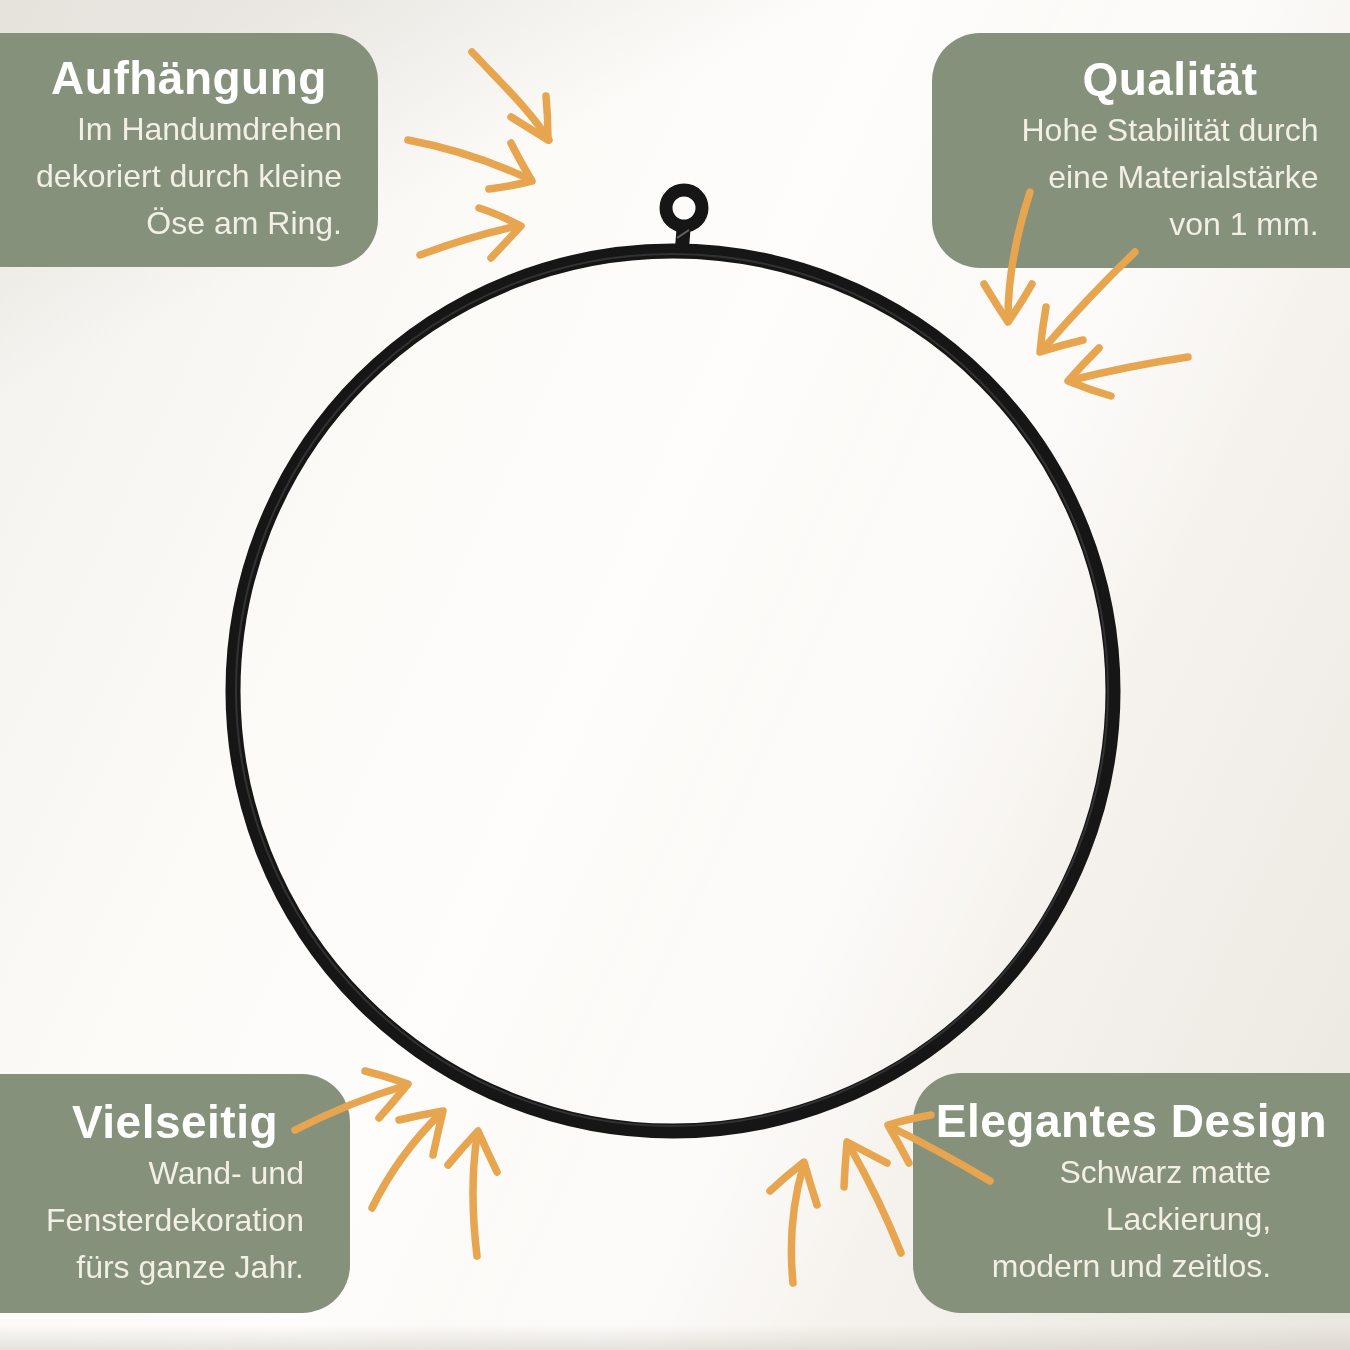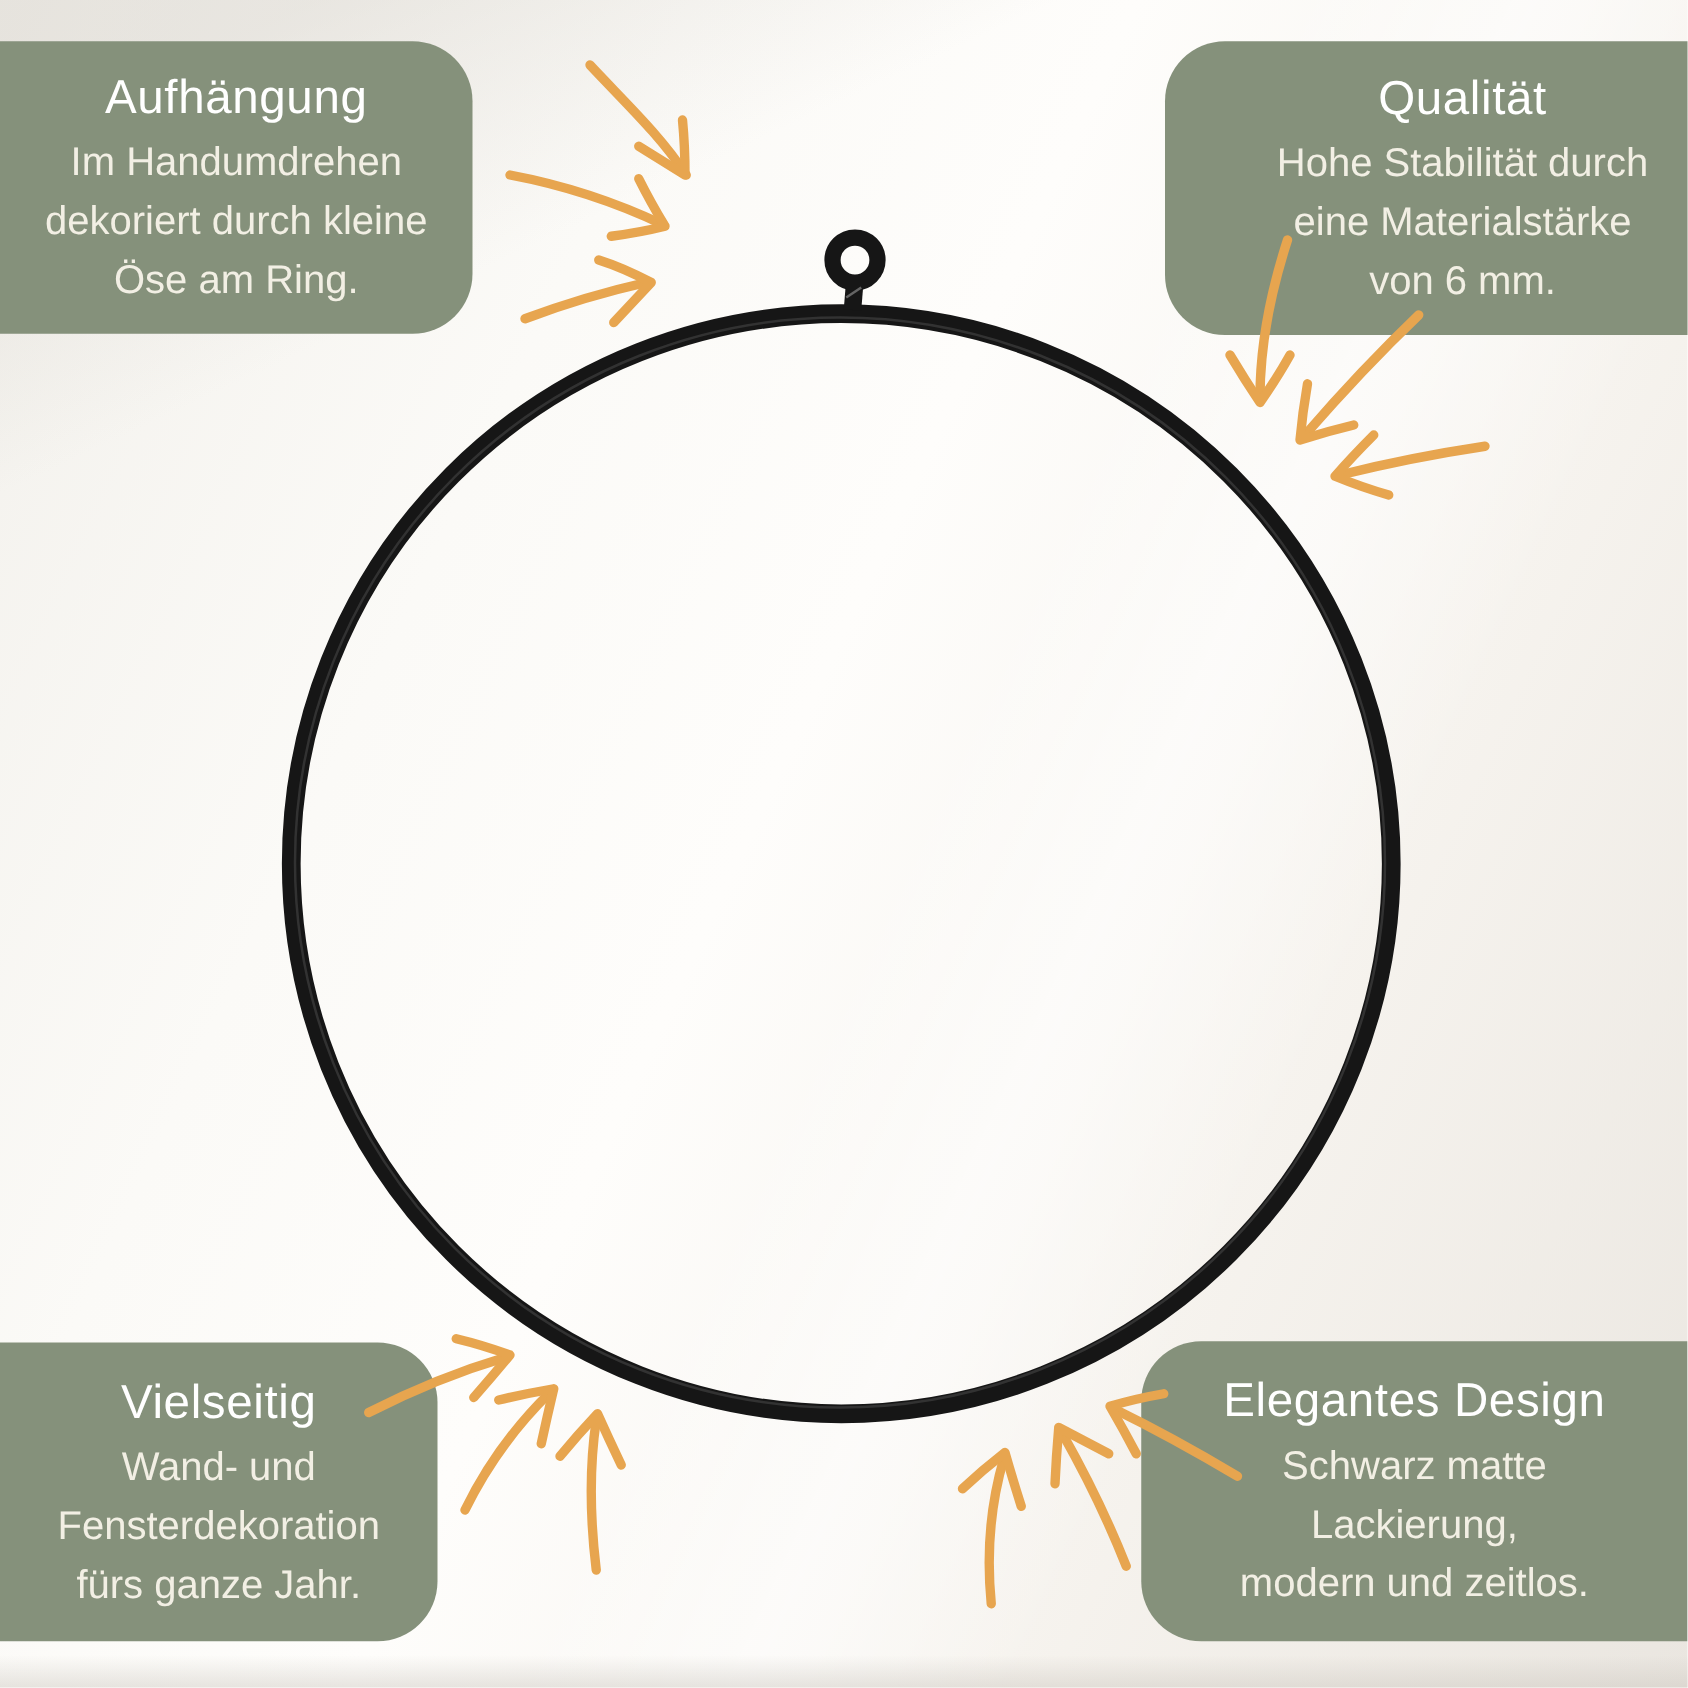--- a/index.html
+++ b/index.html
@@ -13,24 +13,24 @@
       linear-gradient(115deg, rgba(255,255,255,0) 52%, rgba(255,255,255,0.55) 62%, rgba(255,255,255,0) 73%),
       linear-gradient(115deg, #f2f0eb 0%, #fbfaf7 28%, #fefdfb 46%, #f6f3ee 72%, #eae6e0 100%);
   }
 
   .art{position:absolute;left:0;top:0;z-index:1;}
   .arrow-layer{position:absolute;left:0;top:0;z-index:3;pointer-events:none;}
 
   .callout{position:absolute;z-index:2;background:var(--box-green,#85917B);
     display:flex;flex-direction:column;justify-content:center;align-items:center;
     text-align:center;box-sizing:border-box;padding:10px 14px;}
-  .callout h2{margin:0 0 3px 0;font-size:38px;line-height:50px;font-weight:400;
+  .callout h2{margin:0 0 3px 0;font-size:46px;line-height:50px;font-weight:700;
     color:var(--title-color,#FFFFFF);letter-spacing:0.5px;}
   .callout p{margin:0;font-size:32px;line-height:47px;font-weight:400;
-    color:var(--body-color,#F2EFE4);white-space:pre-line;}
+    color:var(--body-color,#F2EFE4);white-space:pre-line;text-align:right;}
 
   .c-tl{left:0;   top:33px;   width:378px;height:234px;border-radius:0 48px 48px 0;}
   .c-tr{left:896px;top:33px;  width:476px;height:235px;border-radius:48px 0 0 48px;margin-left:36px;}
   .c-bl{left:0;   top:1074px; width:350px;height:239px;border-radius:0 48px 48px 0;}
   .c-br{left:913px;top:1073px;width:437px;height:240px;border-radius:48px 0 0 48px;}
 
   .arrow{stroke:var(--arrow-orange,#E7A54F);stroke-width:7.5;fill:none;
          stroke-linecap:round;stroke-linejoin:round;}
   .ring-stroke{stroke:var(--ring-black,#161616);fill:none;}
 </style>
@@ -55,21 +55,21 @@
     <h2>Aufhängung</h2>
     <p>Im Handumdrehen
 dekoriert durch kleine
 Öse am Ring.</p>
   </section>
 
   <section class="callout c-tr">
     <h2>Qualität</h2>
     <p>Hohe Stabilität durch
 eine Materialstärke
-von 6 mm.</p>
+von 1 mm.</p>
   </section>
 
   <section class="callout c-br">
     <h2>Elegantes Design</h2>
     <p>Schwarz matte
 Lackierung,
 modern und zeitlos.</p>
   </section>
 
   <section class="callout c-bl">

